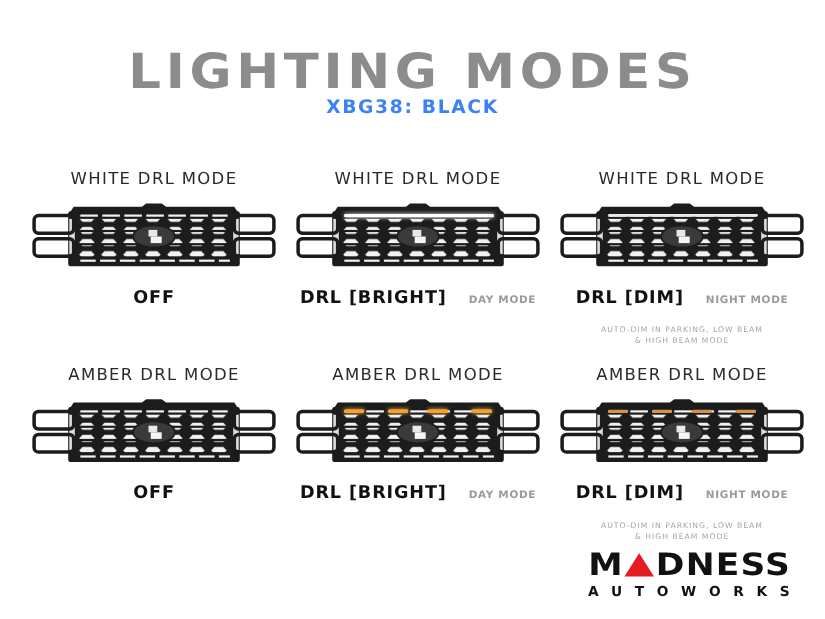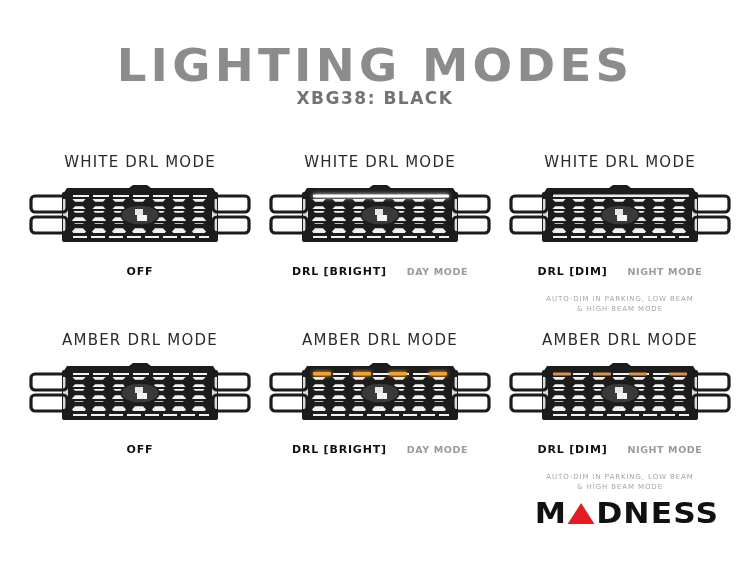--- a/index.html
+++ b/index.html
@@ -7,35 +7,35 @@
   body { position: relative; font-family: "DejaVu Sans", sans-serif; color: #1a1a1a; }
 
   .title {
     position: absolute; left: 0; width: 750px; top: 42px; text-align: center;
     font-family: "DejaVu Sans", sans-serif; font-weight: bold; font-size: 44px;
     letter-spacing: 4px; color: #8c8c8c; line-height: 48px;
     transform: scaleX(1.06); transform-origin: center;
   }
   .subtitle {
     position: absolute; left: 0; width: 750px; top: 88px; text-align: center;
-    font-weight: bold; font-size: 17px; letter-spacing: 1.5px; color: #737373; line-height: 20px;
+    font-weight: bold; font-size: 17px; letter-spacing: 1.5px; color: #3b82f6; line-height: 20px;
   }
 
   .cell { position: absolute; width: 240px; }
   .cell-label {
     text-align: center; font-size: 15px; letter-spacing: 1.2px; color: #2a2a2a;
     line-height: 14px; height: 14px;
   }
   .grille-wrap { position: relative; width: 222px; height: 64px; margin: 13px auto 0; }
   .grille-wrap svg { display: block; }
 
   .caption {
     margin-top: 17px; text-align: center; white-space: nowrap; line-height: 14px;
   }
-  .caption .main { font-weight: bold; font-size: 11px; letter-spacing: 0.8px; color: #111; }
+  .caption .main { font-weight: bold; font-size: 16px; letter-spacing: 0.8px; color: #111; }
   .caption .mode { font-weight: bold; font-size: 9.5px; letter-spacing: 0.6px; color: #9a9a9a; margin-left: 20px; }
   .note {
     text-align: center; font-size: 7px; letter-spacing: 0.9px; color: #a5a5a5;
     line-height: 9.5px; margin-top: 16px;
   }
 
   .logo { position: absolute; left: 522px; top: 500px; width: 210px; height: 44px; }
   .logo-top {
     font-family: "DejaVu Sans", sans-serif; font-weight: bold; font-size: 28px; letter-spacing: 1px;
     color: #111; line-height: 28px; text-align: center; white-space: nowrap;
@@ -198,13 +198,14 @@
     <span class="main">DRL [DIM]</span><span class="mode">NIGHT MODE</span>
   </div>
   <div class="note">
     <div>AUTO-DIM IN PARKING, LOW BEAM</div>
     <div>&amp; HIGH BEAM MODE</div>
   </div>
 </div>
 
 <div class="logo">
   <div class="logo-top"><span>M</span><span class="a-tri"></span><span>DNESS</span></div>
+  <div class="logo-bottom">AUTOWORKS</div>
 </div>
 
 </body></html>

